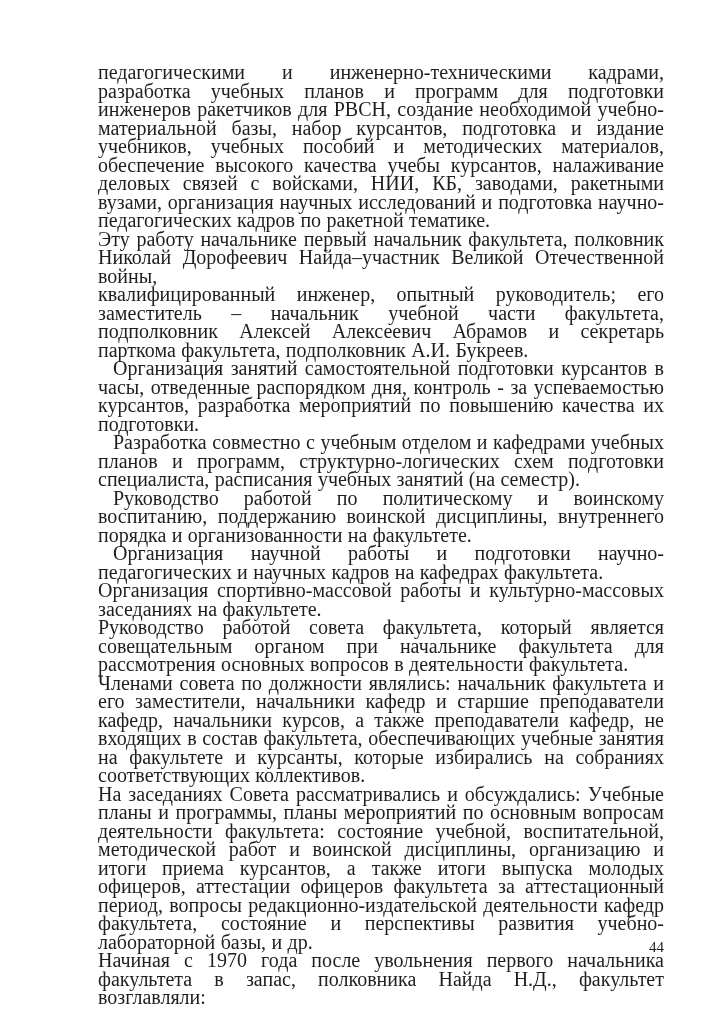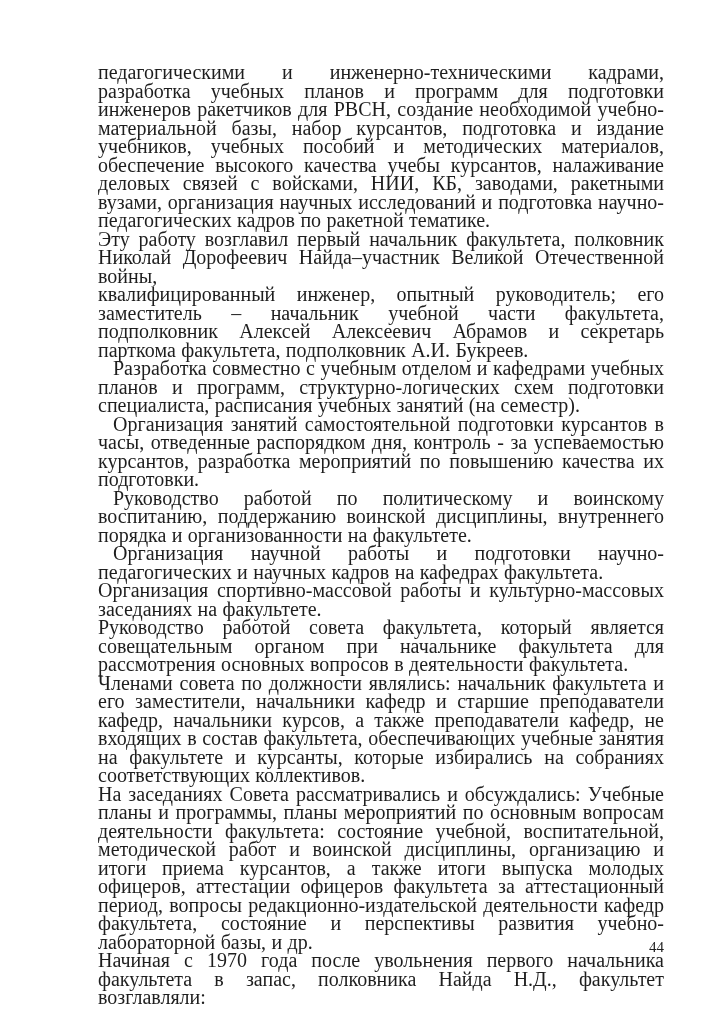--- a/index.html
+++ b/index.html
@@ -47,24 +47,24 @@
     right: 59px;
     font-size: 15px;
     color: #1e1e1e;
   }
 </style>
 </head>
 <body>
 
 <div class="page">
   <p>педагогическими и инженерно-техническими кадрами, разработка учебных планов и программ для подготовки инженеров ракетчиков для РВСН, создание необходимой учебно-материальной базы, набор курсантов, подготовка и издание учебников, учебных пособий и методических материалов, обеспечение высокого качества учебы курсантов, налаживание деловых связей с войсками, НИИ, КБ, заводами, ракетными вузами, организация научных исследований и подготовка научно-педагогических кадров по ракетной тематике.</p>
-  <p class="stretch">Эту работу возглавил первый начальник факультета, полковник Николай Дорофеевич Найда–участник Великой Отечественной войны,</p>
+  <p class="stretch">Эту работу начальнике первый начальник факультета, полковник Николай Дорофеевич Найда–участник Великой Отечественной войны,</p>
   <p>квалифицированный инженер, опытный руководитель; его заместитель – начальник учебной части факультета, подполковник Алексей Алексеевич Абрамов и секретарь парткома факультета, подполковник А.И. Букреев.</p>
+  <p class="indent">Организация занятий самостоятельной подготовки курсантов в часы, отведенные распорядком дня, контроль - за успеваемостью курсантов, разработка мероприятий по повышению качества их подготовки.</p>
   <p class="indent">Разработка совместно с учебным отделом и кафедрами учебных планов и программ, структурно-логических схем подготовки специалиста, расписания учебных занятий (на семестр).</p>
-  <p class="indent">Организация занятий самостоятельной подготовки курсантов в часы, отведенные распорядком дня, контроль - за успеваемостью курсантов, разработка мероприятий по повышению качества их подготовки.</p>
   <p class="indent">Руководство работой по политическому и воинскому воспитанию, поддержанию воинской дисциплины, внутреннего порядка и организованности на факультете.</p>
   <p class="indent">Организация научной работы и подготовки научно-педагогических и научных кадров на кафедрах факультета.</p>
   <p>Организация спортивно-массовой работы и культурно-массовых заседаниях на факультете.</p>
   <p>Руководство работой совета факультета, который является совещательным органом при начальнике факультета для рассмотрения основных вопросов в деятельности факультета.</p>
   <p>Членами совета по должности являлись: начальник факультета и его заместители, начальники кафедр и старшие преподаватели кафедр, начальники курсов, а также преподаватели кафедр, не входящих в состав факультета, обеспечивающих учебные занятия на факультете и курсанты, которые избирались на собраниях соответствующих коллективов.</p>
   <p>На заседаниях Совета рассматривались и обсуждались: Учебные планы и программы, планы мероприятий по основным вопросам деятельности факультета: состояние учебной, воспитательной, методической работ и воинской дисциплины, организацию и итоги приема курсантов, а также итоги выпуска молодых офицеров, аттестации офицеров факультета за аттестационный период, вопросы редакционно-издательской деятельности кафедр факультета, состояние и перспективы развития учебно-лабораторной базы, и др.</p>
   <p>Начиная с 1970 года после увольнения первого начальника факультета в запас, полковника Найда Н.Д., факультет возглавляли:</p>
 
   <div class="leaders">
     <p>1970-1983 г. – полковник Сергей Лаврентьевич Ивченков</p>

